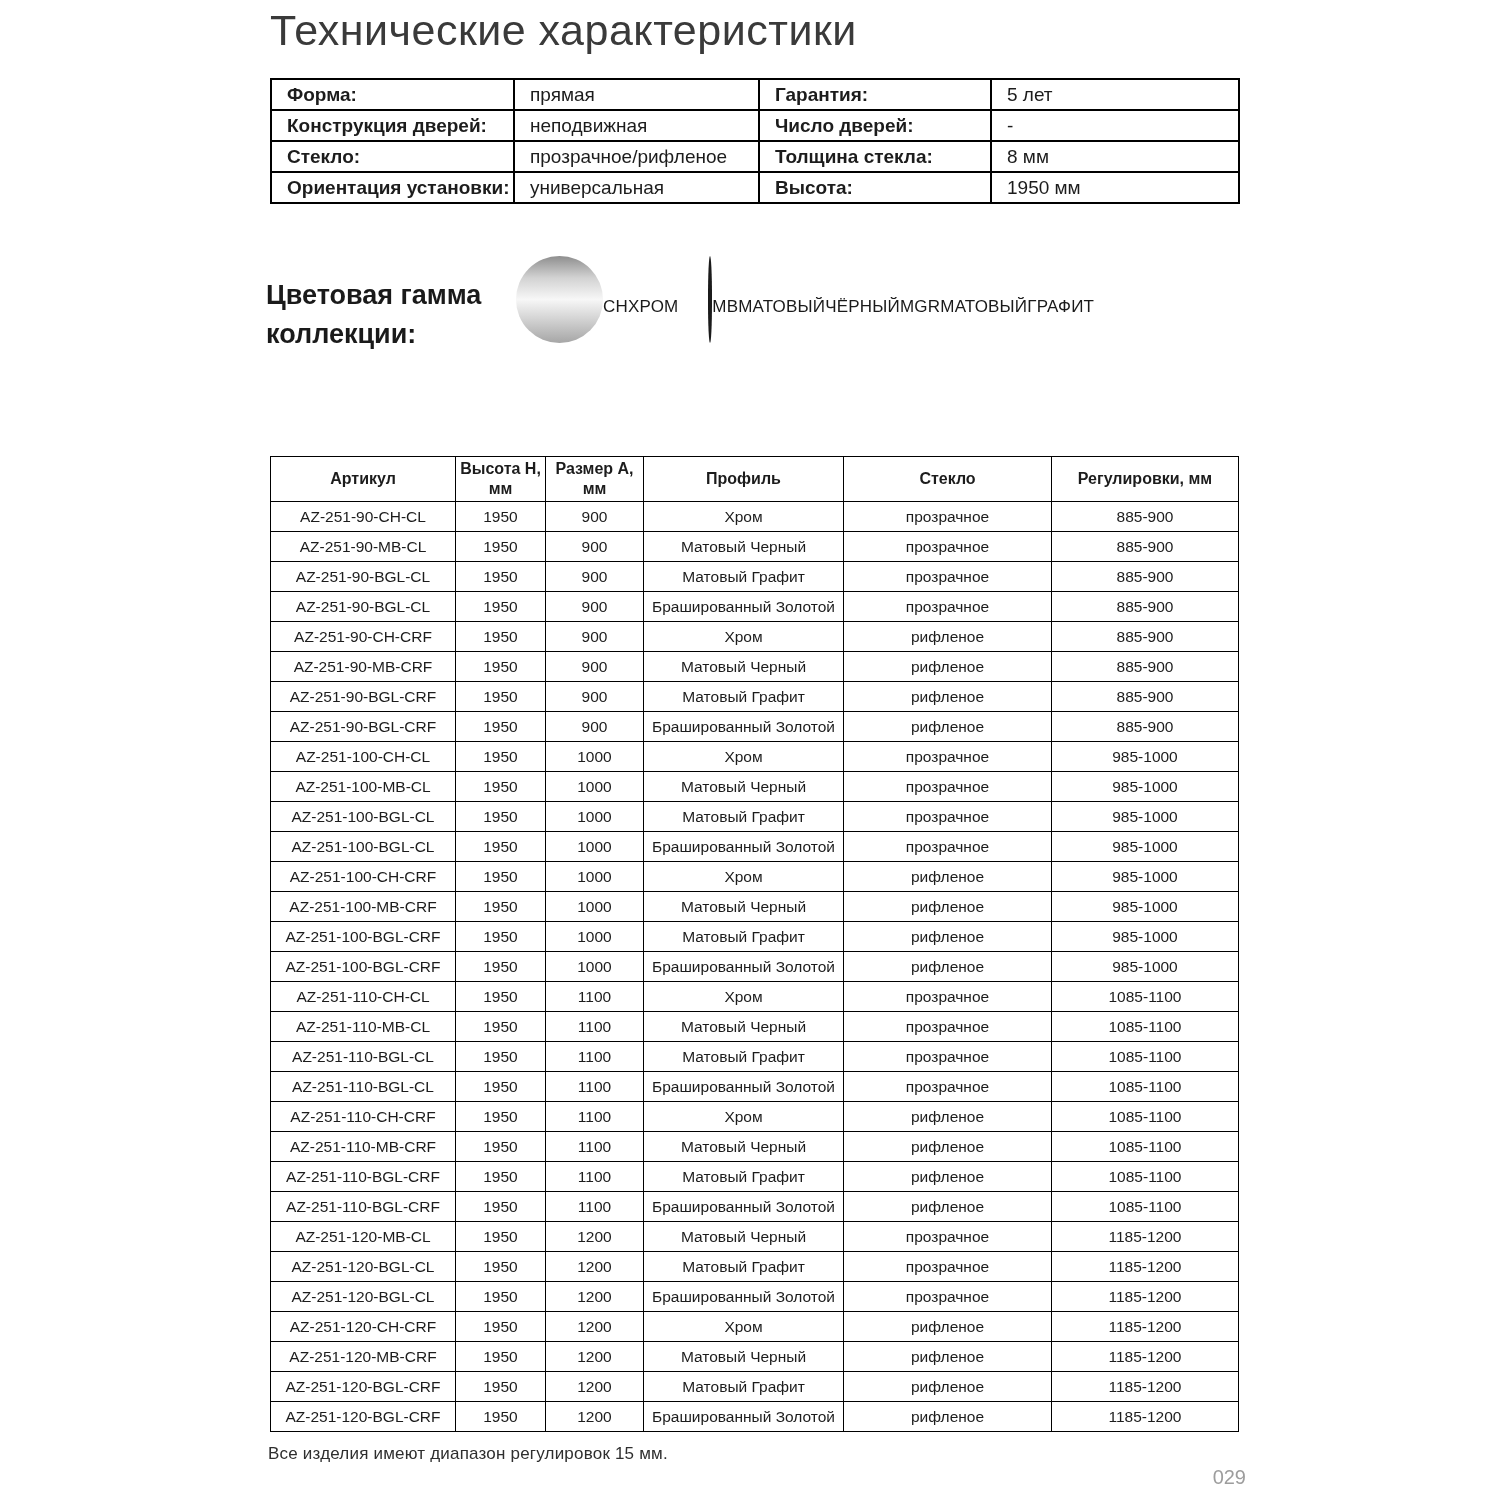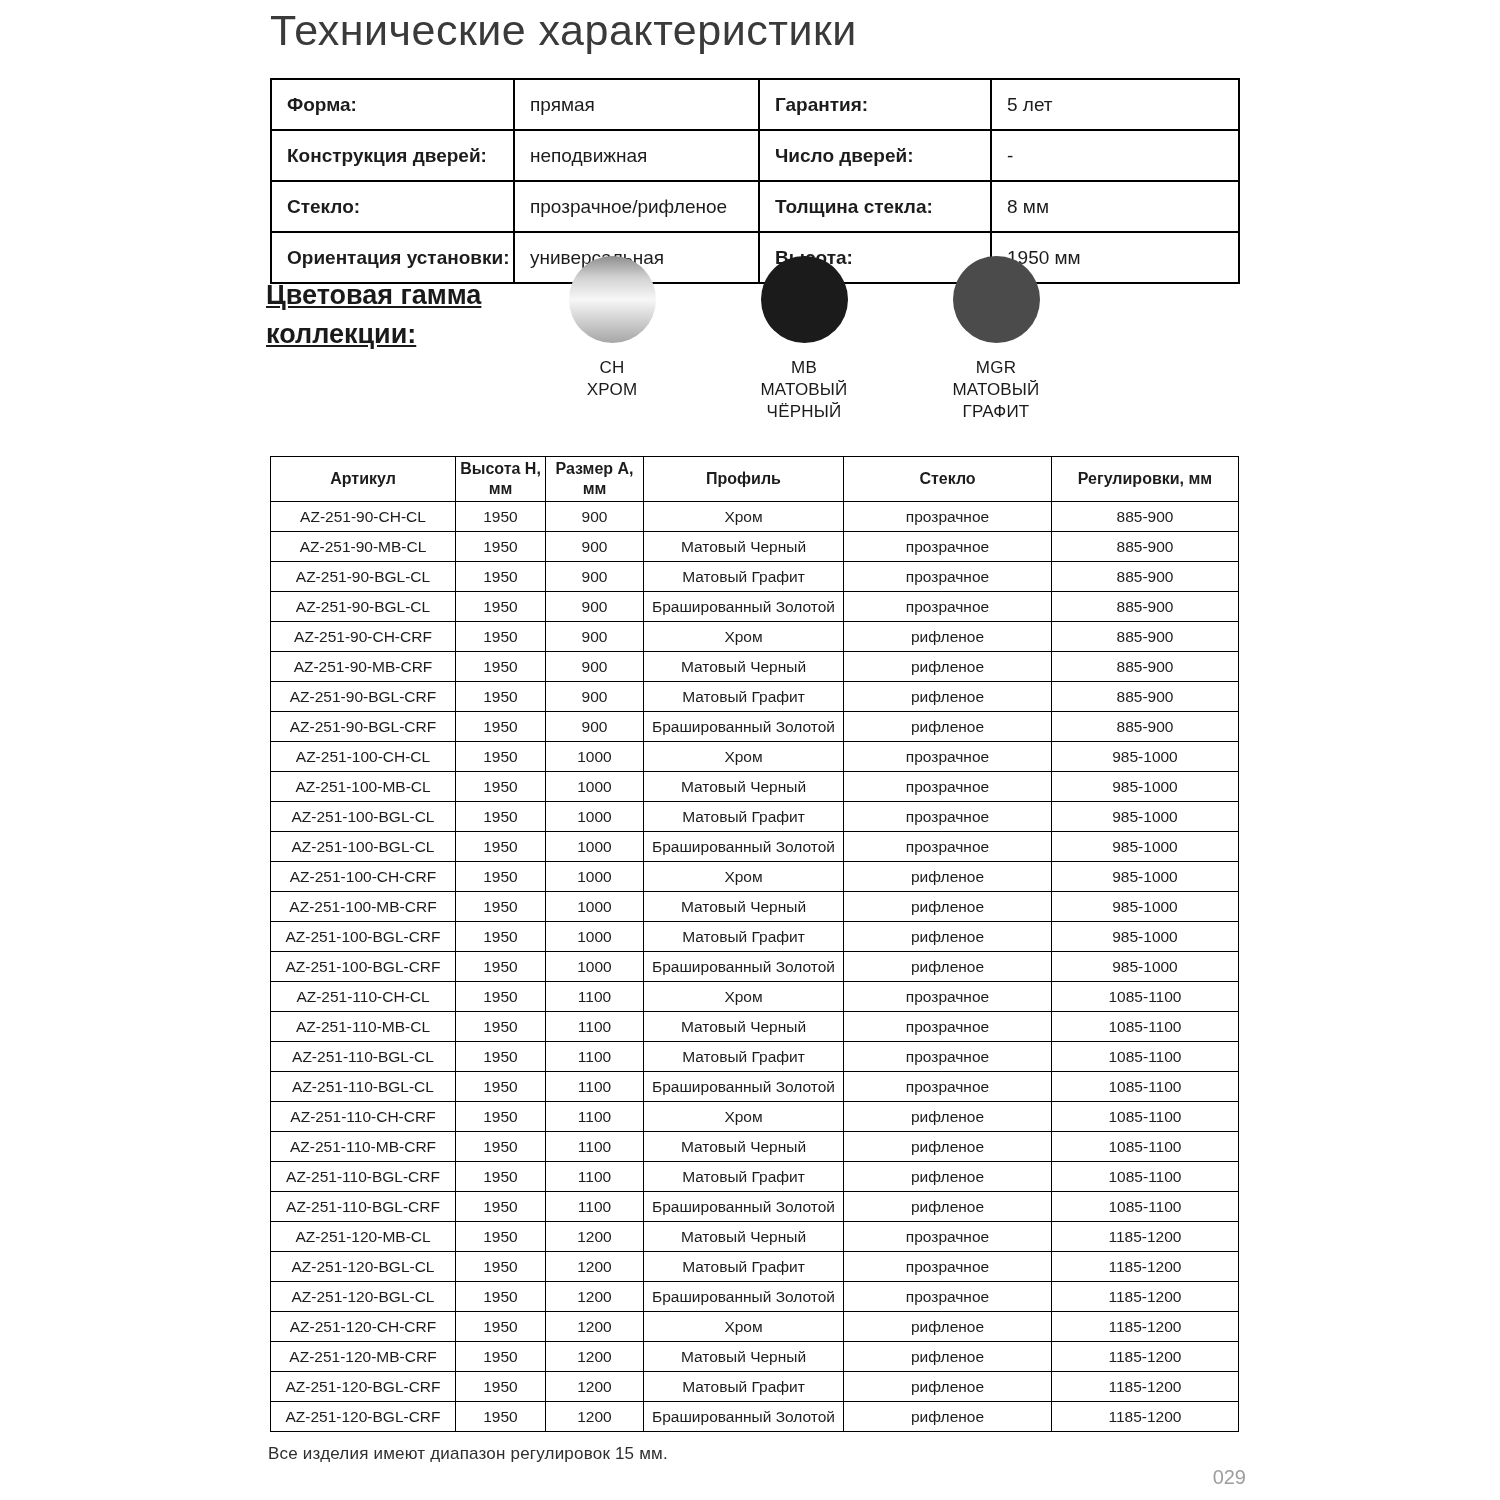--- a/index.html
+++ b/index.html
@@ -16,41 +16,40 @@
     font-size: 43px; font-weight: 500; letter-spacing: 0.5px;
     color: #3a3a3a;
   }
   
   .spec-table {
     position: absolute; left: 270px; top: 78px; width: 968px;
     border-collapse: collapse; table-layout: fixed;
   }
   .spec-table td {
     border: 2px solid #000;
-    height: 51px;
+    height: 31px;
     font-size: 19px;
     padding: 0 10px 0 15px;
     vertical-align: middle;
     white-space: nowrap;
   }
   .spec-table td.spec-label { font-weight: bold; }
   
   .color-section {
     position: absolute; left: 266px; top: 256px; width: 1000px;
     display: flex; align-items: flex-start;
   }
   .color-section-title {
     width: 250px; padding-top: 20px;
     font-size: 27px; font-weight: bold; line-height: 1.45;
     color: #1a1a1a;
-    text-decoration: underline;
   }
   .color-items { display: flex; flex: 1; }
   .color-item {
-    width: 192px; display: flex; flex-direction: column; align-items: center;
+    width: 192px; display: flex; flex-direction: row; align-items: center;
   }
   .color-swatch {
     width: 87px; height: 87px; border-radius: 50%;
     margin-bottom: 14px;
   }
   .color-code, .color-name-line {
     font-size: 17px; line-height: 22px; text-align: center; color: #1a1a1a;
     letter-spacing: 0.2px;
   }
   

